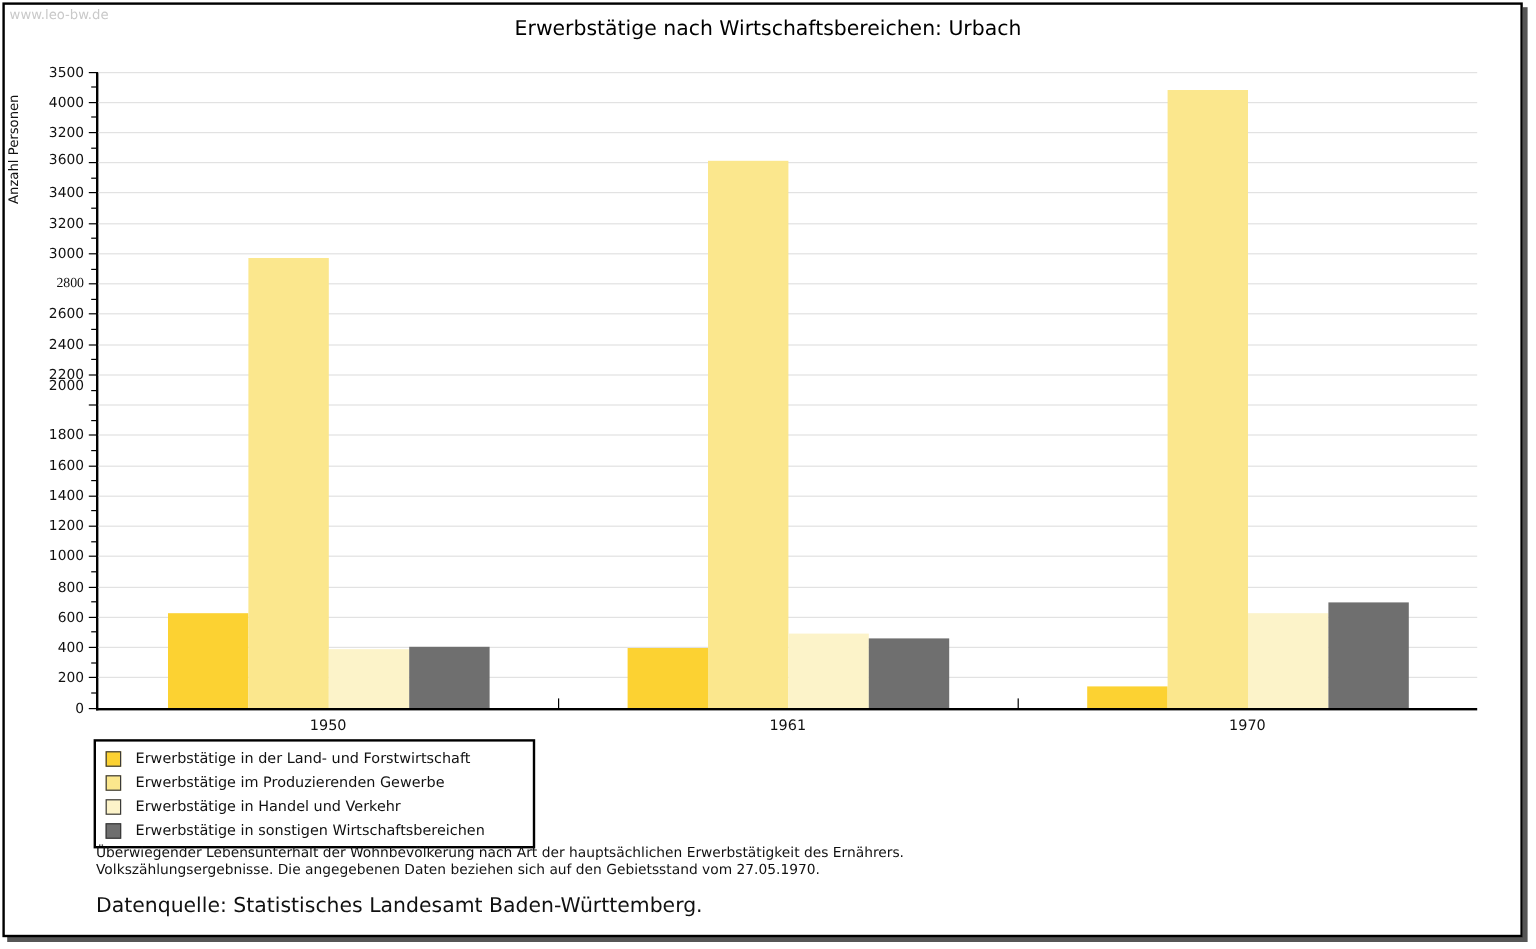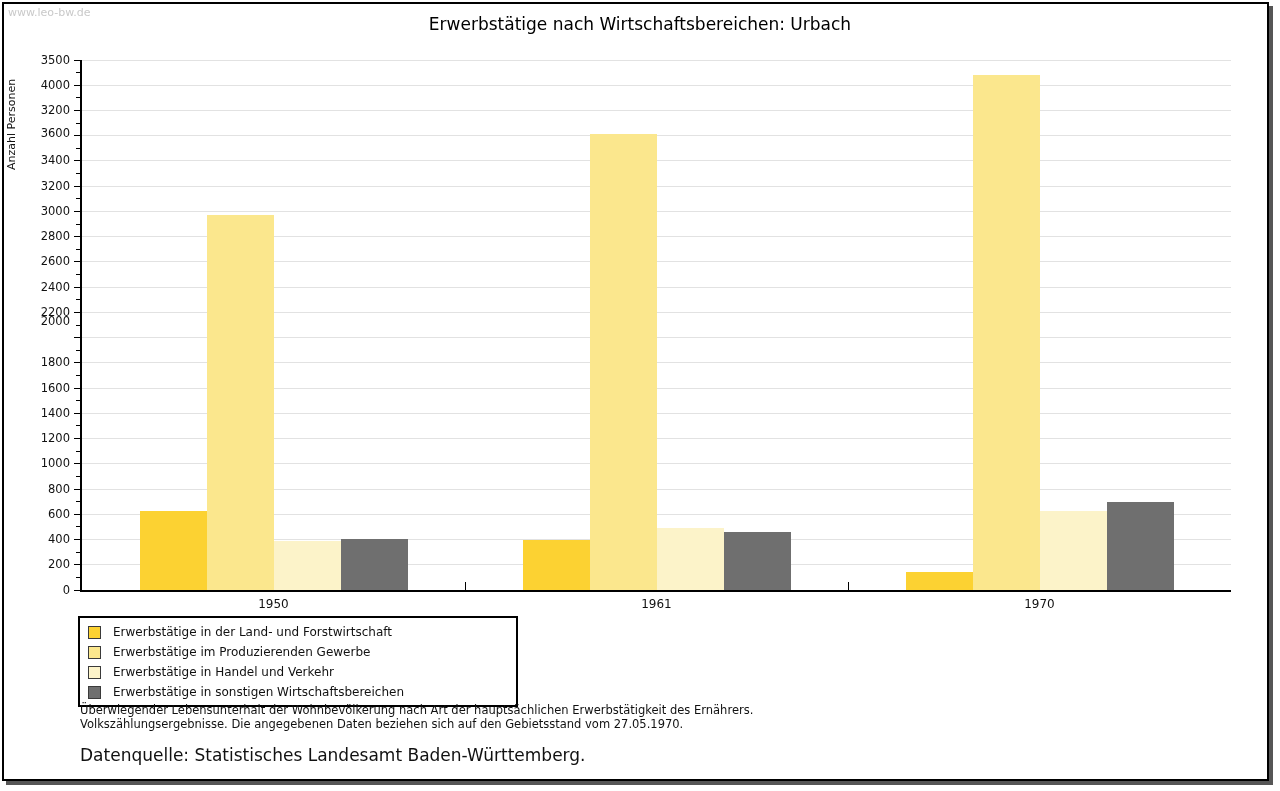--- a/index.html
+++ b/index.html
@@ -42,21 +42,21 @@
   .gridline{position:absolute;left:0;width:100%;height:1px;background:#E2E2E2;}
   .ymaj{position:absolute;left:-8px;width:6px;height:1px;background:#000;}
   .ymin{position:absolute;left:-6px;width:4px;height:1px;background:#000;}
   .ylab{position:absolute;left:-62px;width:50px;height:13px;line-height:13px;
         text-align:right;font-size:11.5px;color:#111;}
   .xtick{position:absolute;bottom:0;width:1px;height:8px;background:#000;}
   .xlab{position:absolute;bottom:-21px;width:80px;text-align:center;
         font-size:12px;color:#111;}
   .bar{position:absolute;bottom:0;}
   #legend{
-    position:absolute;left:78px;top:616px;width:440px;
+    position:absolute;left:78px;top:616px;width:368px;
     border:2px solid #000;background:#fff;
     padding:4px 0 3px 0;box-sizing:border-box;
   }
   .legend-row{display:flex;align-items:center;height:20px;padding-left:8px;}
   .legend-swatch{width:13px;height:13px;border:1px solid #3a3a3a;
                  box-sizing:border-box;margin-right:12px;flex:0 0 13px;}
   .legend-label{font-size:12px;color:#111;white-space:nowrap;}
   #footnotes{position:absolute;left:80px;top:704px;font-size:11.5px;color:#111;
              line-height:13.5px;white-space:nowrap;}
   #source-line{position:absolute;left:80px;top:745px;font-size:17px;color:#111;
@@ -111,21 +111,21 @@
       <div class="ymaj" style="bottom: 277.119px;"></div>
       <div class="ylab" style="bottom: 271.119px;">2200</div>
       <div class="gridline" style="bottom: 302.357px;"></div>
       <div class="ymaj" style="bottom: 302.357px;"></div>
       <div class="ylab" style="bottom: 296.357px;">2400</div>
       <div class="gridline" style="bottom: 327.595px;"></div>
       <div class="ymaj" style="bottom: 327.595px;"></div>
       <div class="ylab" style="bottom: 321.595px;">2600</div>
       <div class="gridline" style="bottom: 352.833px;"></div>
       <div class="ymaj" style="bottom: 352.833px;"></div>
-      <div class="ylab" style="bottom: 346.833px;">2800</div>
+      <div class="ylab" style="bottom: 346.833px; font-family: Liberation Serif, serif;">2800</div>
       <div class="gridline" style="bottom: 378.071px;"></div>
       <div class="ymaj" style="bottom: 378.071px;"></div>
       <div class="ylab" style="bottom: 372.071px;">3000</div>
       <div class="gridline" style="bottom: 403.31px;"></div>
       <div class="ymaj" style="bottom: 403.31px;"></div>
       <div class="ylab" style="bottom: 397.31px; text-align: right;">3200</div>
       <div class="gridline" style="bottom: 428.548px;"></div>
       <div class="ymaj" style="bottom: 428.548px;"></div>
       <div class="ylab" style="bottom: 422.548px;">3400</div>
       <div class="gridline" style="bottom: 453.786px;"></div>

